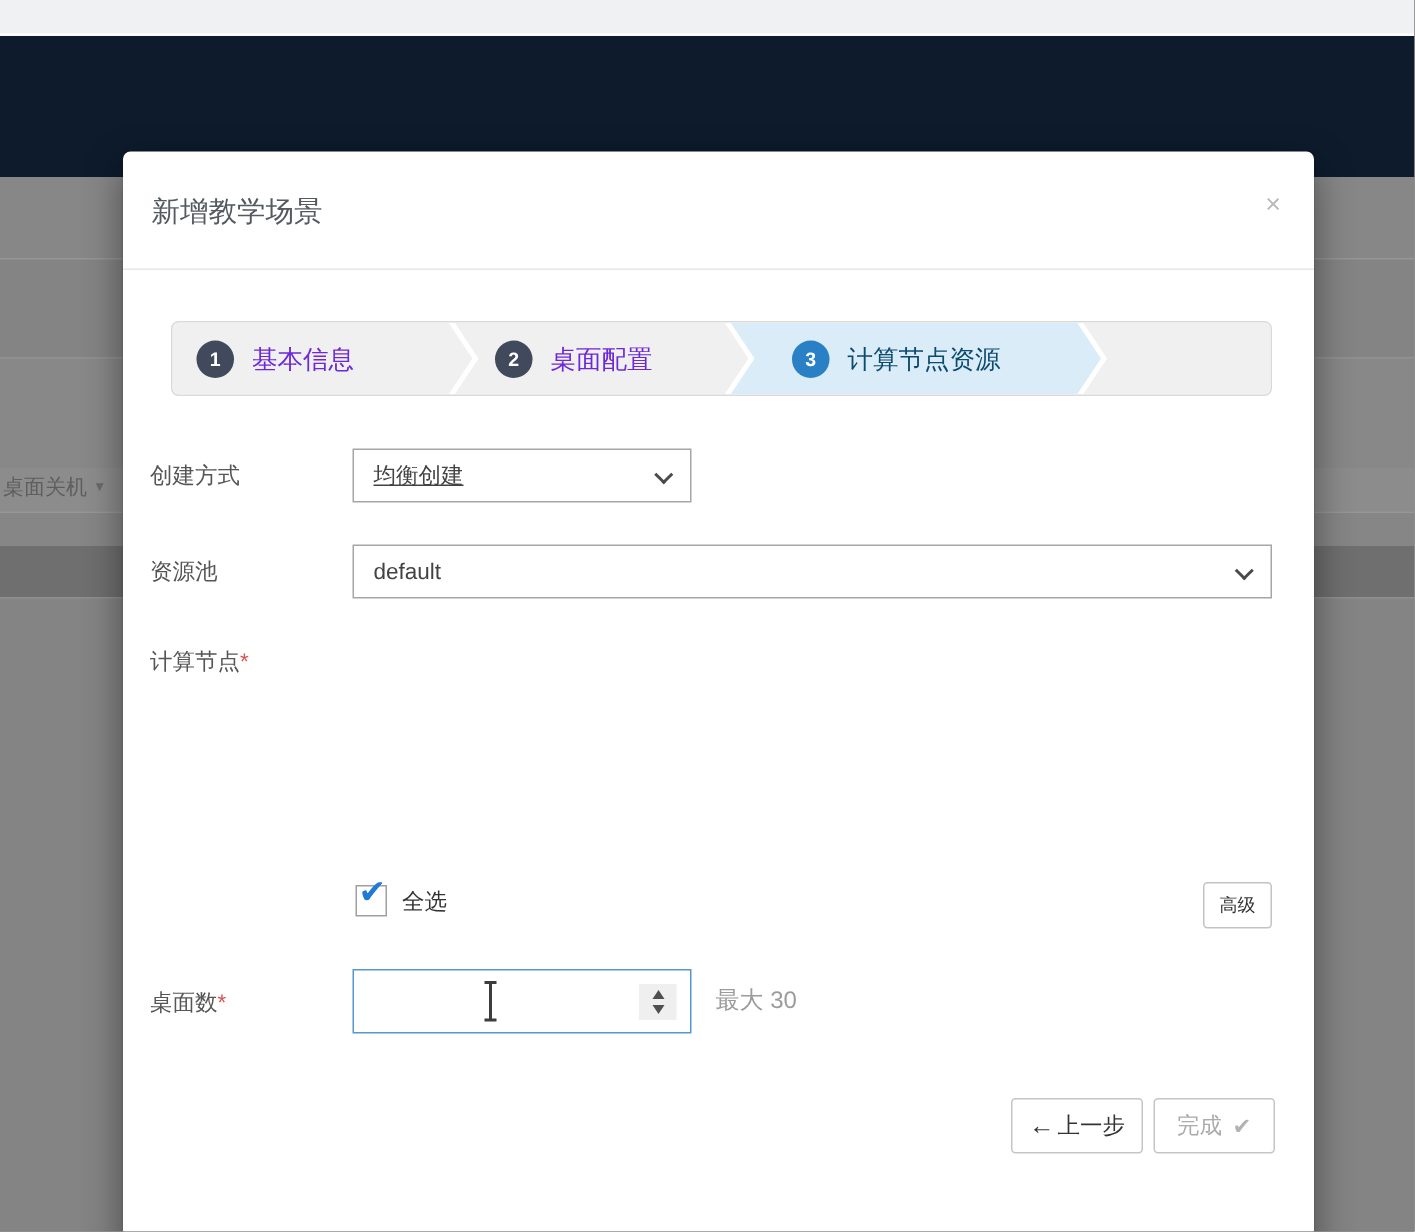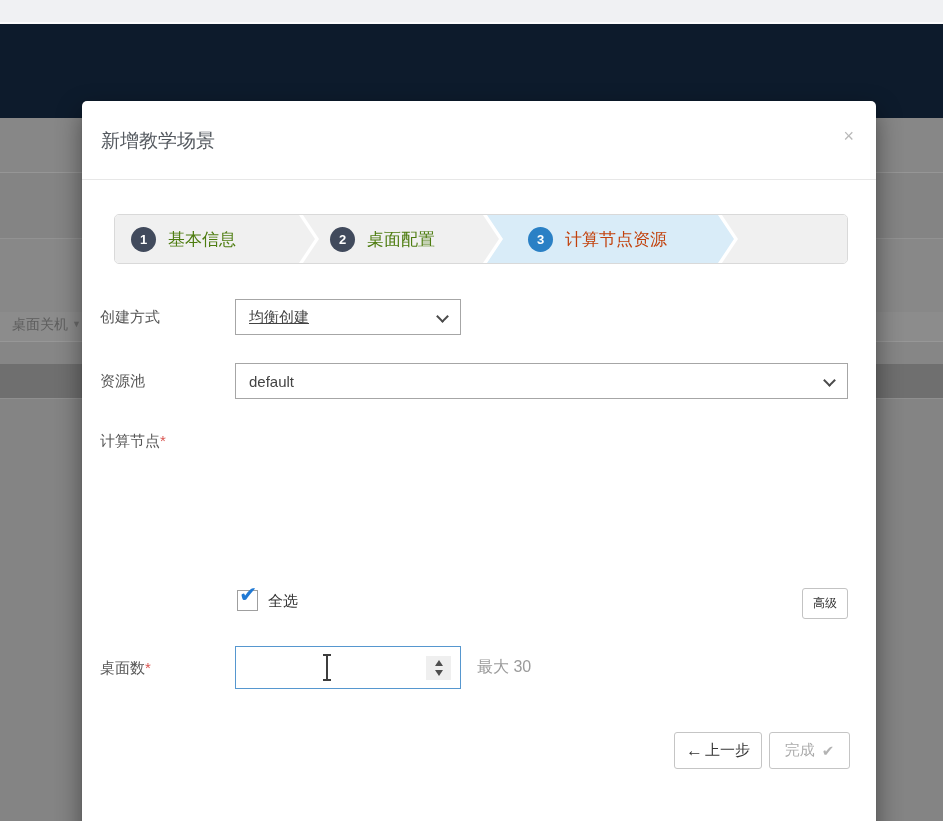--- a/index.html
+++ b/index.html
@@ -14,21 +14,21 @@
   .white-line  { top:22px; height:2px; background:#fbfbfc; }
   .navy-bar    { top:24px; height:94px; background:#0d1b2c; }
   .b1 { top:118px; height:54px;  background:#878787; }
   .b2 { top:172px; height:66px;  background:#848484; border-top:1px solid #969696; }
   .b3 { top:238px; height:74px;  background:#888888; border-top:1px solid #929292; }
   .b4 { top:312px; height:29px;  background:#8c8c8c; }
   .b5 { top:341px; height:23px;  background:#868686; border-top:1px solid #979797; }
   .b6 { top:364px; height:34px;  background:#6f6f6f; }
   .b7 { top:398px; height:423px; background:#848484; border-top:1px solid #8f8f8f; }
   .bg-toolbar-btn {
-    position:absolute; left:12px; top:316px; font-size:14px; color:#5e5e5e;
+    position:absolute; left:2px; top:316px; font-size:14px; color:#5e5e5e;
     white-space:nowrap; z-index:2;
   }
   .bg-toolbar-btn .caret { font-size:9px; color:#6a6a6a; margin-left:4px; vertical-align:2px; }
 
   
   .modal {
     position:absolute; left:82px; top:63px; width:794px; height:767px;
     background:#ffffff; border-radius:5px; z-index:10;
     box-shadow:0 10px 26px rgba(0,0,0,0.45), 0 0 1px rgba(0,0,0,0.3);
     margin-top:38px;
@@ -52,22 +52,22 @@
   .seg-3 { left:372px; width:247px; padding-left:41px; background:#d9ecf8;
            clip-path:polygon(0 0, calc(100% - 16px) 0, 100% 50%, calc(100% - 16px) 100%, 0 100%, 16px 50%); }
   .seg-4 { left:607px; width:127px;
            clip-path:polygon(0 0, 100% 0, 100% 100%, 0 100%, 16px 50%); }
   .step-num {
     width:25px; height:25px; border-radius:50%; background:#414a5c; color:#fff;
     font-size:13px; font-weight:bold; display:flex; align-items:center;
     justify-content:center; margin-right:12px; flex:none;
   }
   .seg-3 .step-num { background:#2a80c5; }
-  .step-label { font-size:17px; color:#4d7c0f; white-space:nowrap; }
-  .seg-3 .step-label { color:#c2410c; }
+  .step-label { font-size:17px; color:#6d28d9; white-space:nowrap; }
+  .seg-3 .step-label { color:#0c4a6e; }
 
   
   .f-label {
     position:absolute; left:18px; width:140px; 
     font-size:15px; color:#565656; white-space:nowrap;
   }
   .req { color:#d9534f; }
   .sel {
     position:absolute; background:#fff; border:1px solid #a6a6a6; height:36px;
     display:flex; align-items:center; padding:0 32px 0 13px;

